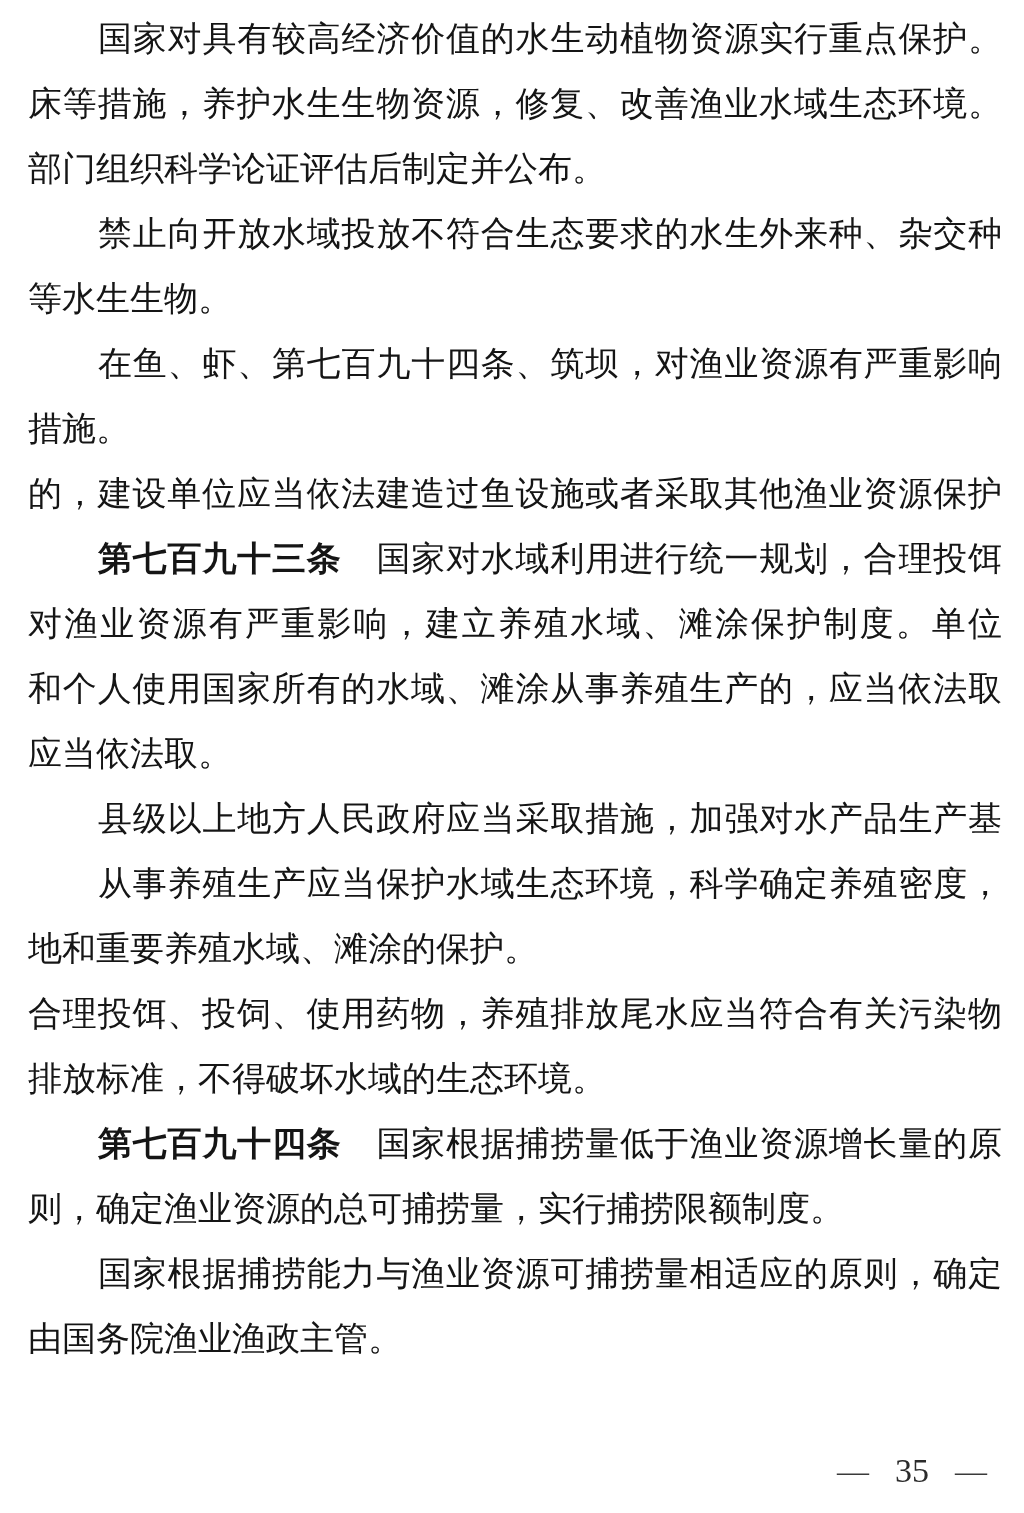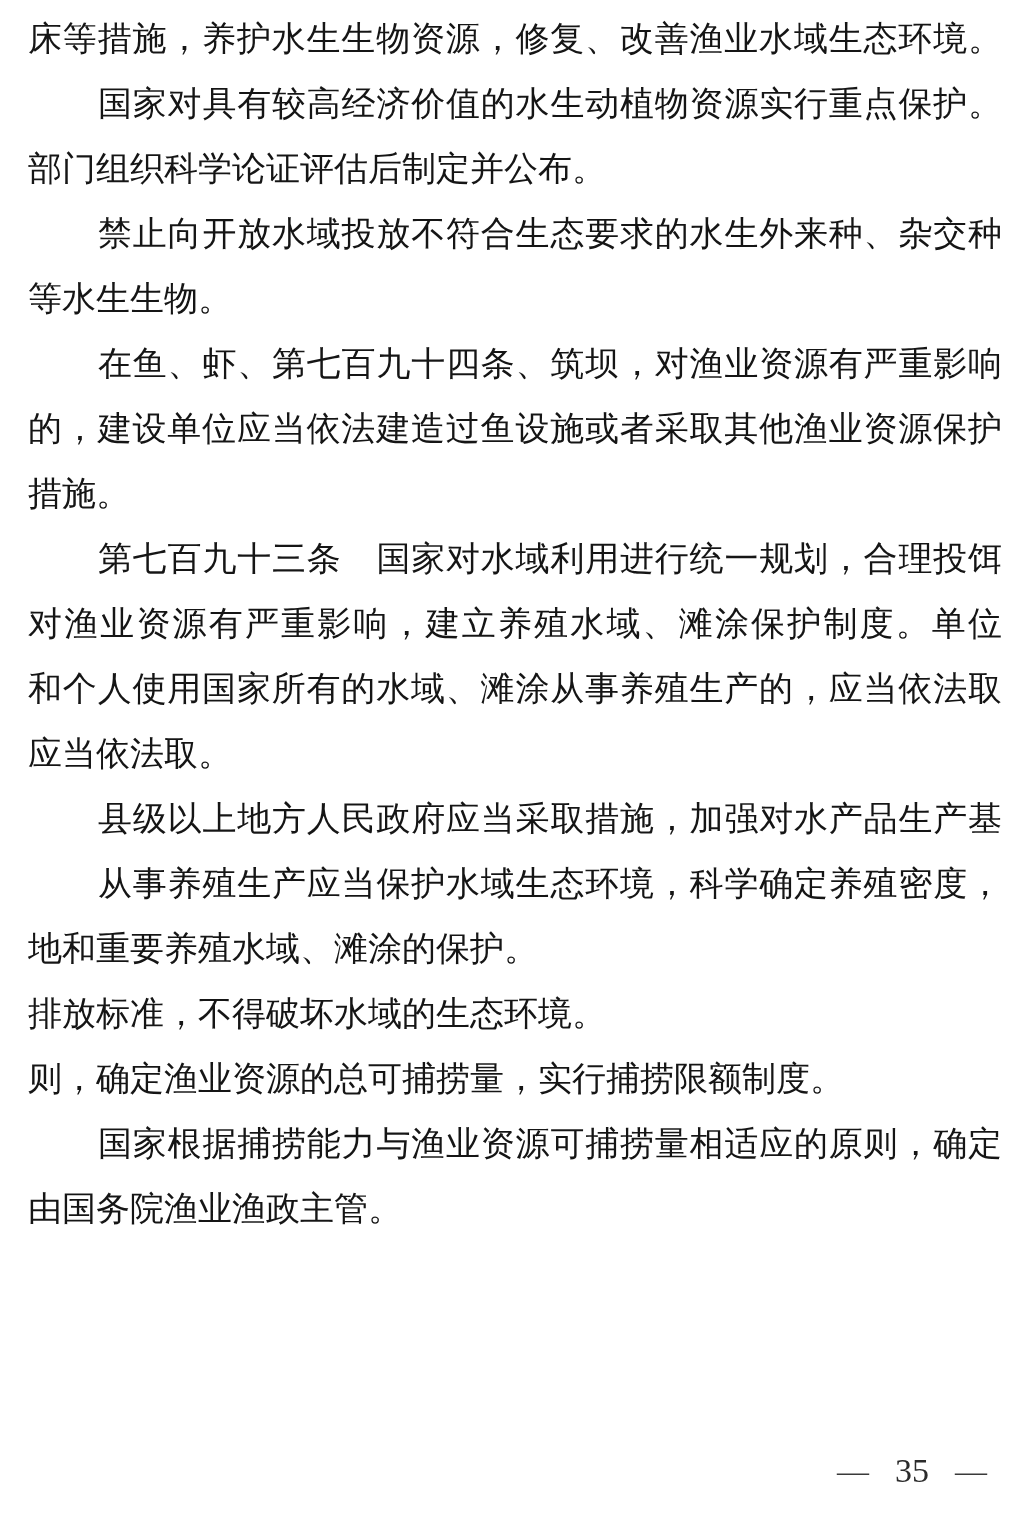--- a/index.html
+++ b/index.html
@@ -32,21 +32,21 @@
     text-align-last: justify;
     white-space: normal;
   }
   .indent {
     padding-left: 70px;
   }
   .indent.justify {
     width: 904px; 
   }
   .article-head {
-    font-weight: 400;
+    font-weight: 700;
     font-family: "Liberation Sans", "DejaVu Sans", sans-serif;
   }
   .footer {
     position: absolute;
     top: 1449px;
     right: 37px;
     display: flex;
     align-items: center;
     gap: 26px;
     font-size: 34px;
@@ -55,38 +55,42 @@
   }
   .footer .dash {
     font-size: 32px;
     color: #3a3a3a;
   }
 </style>
 </head>
 <body>
 
 <div class="content">
+  <div class="line justify indent">国家对具有较高经济价值的水生动植物资源实行重点保护。</div>
   <div class="line justify">床等措施，养护水生生物资源，修复、改善渔业水域生态环境。</div>
-  <div class="line justify indent">国家对具有较高经济价值的水生动植物资源实行重点保护。</div>
   <div class="line">部门组织科学论证评估后制定并公布。</div>
   <div class="line justify indent">禁止向开放水域投放不符合生态要求的水生外来种、杂交种</div>
   <div class="line">等水生生物。</div>
   <div class="line justify indent">在鱼、虾、第七百九十四条、筑坝，对渔业资源有严重影响</div>
+  <div class="line">措施。</div>
   <div class="line justify">的，建设单位应当依法建造过鱼设施或者采取其他渔业资源保护</div>
-  <div class="line">措施。</div>
   <div class="line justify indent">
     <span class="article-head">第七百九十三条</span><span>　国家对水域利用进行统一规划，合理投饵</span>
   </div>
   <div class="line justify">对渔业资源有严重影响，建立养殖水域、滩涂保护制度。单位</div>
   <div class="line justify">和个人使用国家所有的水域、滩涂从事养殖生产的，应当依法取</div>
   <div class="line">应当依法取。</div>
   <div class="line justify indent">县级以上地方人民政府应当采取措施，加强对水产品生产基</div>
   <div class="line justify indent">从事养殖生产应当保护水域生态环境，科学确定养殖密度，</div>
   <div class="line">地和重要养殖水域、滩涂的保护。</div>
+  <div class="line justify">合理投饵、投饲、使用药物，养殖排放尾水应当符合有关污染物</div>
   <div class="line">排放标准，不得破坏水域的生态环境。</div>
+  <div class="line justify indent">
+    <span class="article-head">第七百九十四条</span><span>　国家根据捕捞量低于渔业资源增长量的原</span>
+  </div>
   <div class="line">则，确定渔业资源的总可捕捞量，实行捕捞限额制度。</div>
   <div class="line justify indent">国家根据捕捞能力与渔业资源可捕捞量相适应的原则，确定</div>
   <div class="line">由国务院渔业渔政主管。</div>
 </div>
 
 <div class="footer">
   <span class="dash">—</span>
   <span>35</span>
   <span class="dash">—</span>
 </div>

